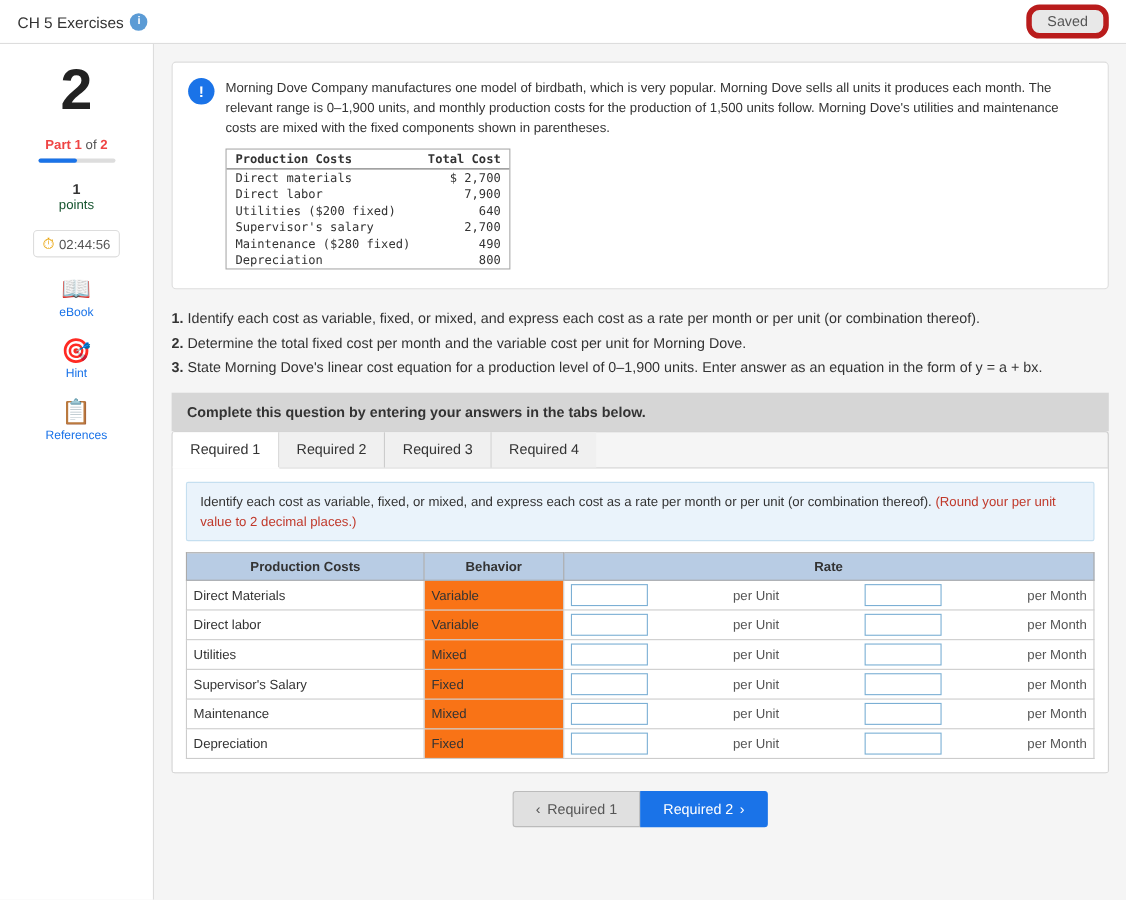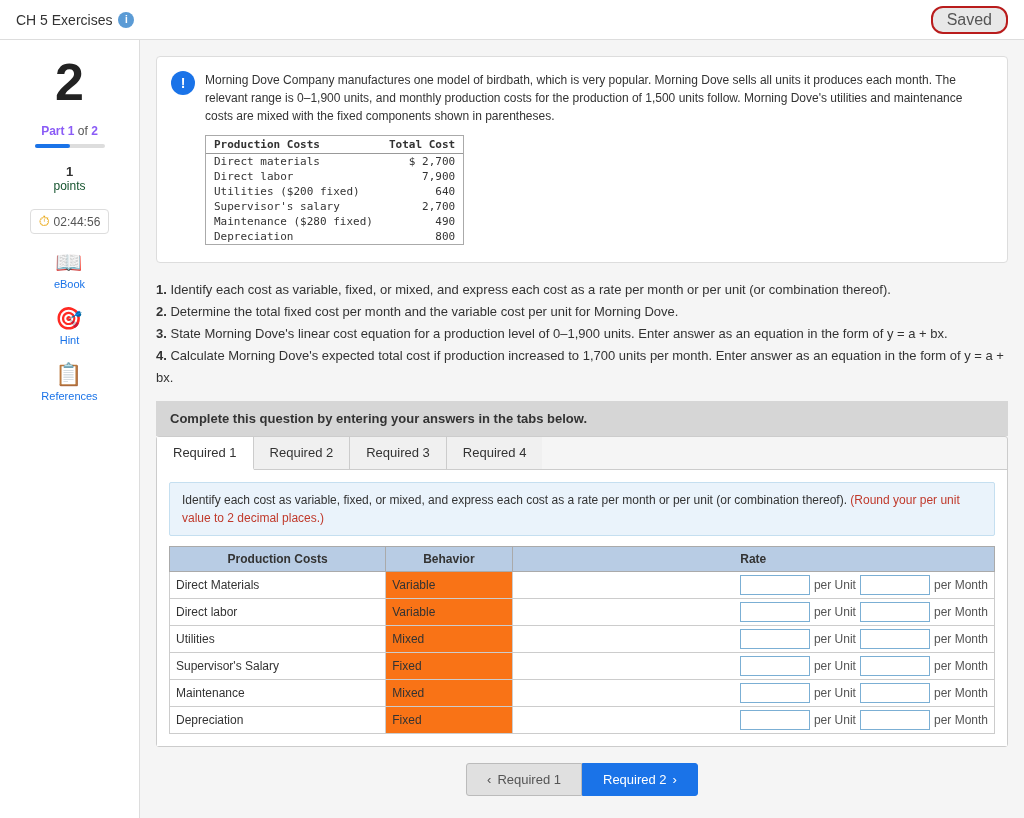--- a/index.html
+++ b/index.html
@@ -11,38 +11,38 @@
       background: #fff; border-bottom: 1px solid #ddd;
       padding: 10px 16px; height: 40px;
     }
     .header-title { font-size: 14px; color: #333; display: flex; align-items: center; gap: 6px; }
     .header-info-icon {
       width: 16px; height: 16px; border-radius: 50%; background: #5b9bd5;
       color: #fff; font-size: 10px; display: inline-flex; align-items: center; justify-content: center;
       font-weight: bold; cursor: pointer;
     }
     .saved-btn {
-      background: #e8e8e8; border: 2px solid #b91c1c; border-radius: 12px;
-      padding: 3px 14px; font-size: 16px; color: #555; cursor: pointer;
+      background: #e8e8e8; border: 5px solid #b91c1c; border-radius: 12px;
+      padding: 3px 14px; font-size: 13px; color: #555; cursor: pointer;
     }
 
     
     .main-layout { display: flex; height: calc(100vh - 40px); }
 
     
     .sidebar {
       width: 140px; background: #fff; border-right: 1px solid #ddd;
       display: flex; flex-direction: column; align-items: center;
       padding: 16px 8px; gap: 16px; flex-shrink: 0;
     }
     .problem-number {
       font-size: 52px; font-weight: bold; color: #222; line-height: 1;
     }
     .part-info { font-size: 12px; color: #555; text-align: center; }
-    .part-info span { color: #8b5cf6; font-weight: bold; }
+    .part-info span { color: #ef4444; font-weight: bold; }
     .progress-bar-container { width: 70px; height: 4px; background: #ddd; border-radius: 2px; margin-top: 2px; }
     .progress-bar { width: 50%; height: 100%; background: #1a73e8; border-radius: 2px; }
     .points-label { font-size: 12px; color: #14532d; text-align: center; }
     .points-num { font-size: 13px; font-weight: bold; }
     .timer-box {
       display: flex; align-items: center; gap: 4px;
       border: 1px solid #ddd; border-radius: 4px; padding: 3px 8px;
       font-size: 12px; color: #555;
     }
     .timer-icon { color: #e8a000; font-size: 14px; }
@@ -114,21 +114,21 @@
     }
     .answer-table td { border: 1px solid #ccc; padding: 3px 6px; }
     .answer-table td.behavior-cell { background: #f97316; }
     .answer-table input {
       width: 70px; border: 1px solid #7bafd4; padding: 2px 4px;
       font-size: 12px; background: #fff;
     }
     .answer-table .per-unit, .answer-table .per-month {
       text-align: center; color: #555; white-space: nowrap;
     }
-    .rate-col { display: flex; align-items: center; gap: 4px; justify-content: flex-end; }
+    .rate-col { display: flex; align-items: center; gap: 4px; justify-content: space-between; }
 
     
     .nav-buttons { display: flex; justify-content: center; gap: 0; margin-top: 8px; }
     .nav-btn-prev {
       background: #e0e0e0; border: 1px solid #bbb; padding: 8px 20px;
       font-size: 13px; cursor: pointer; border-radius: 3px 0 0 3px;
       display: flex; align-items: center; gap: 6px; color: #555;
     }
     .nav-btn-next {
       background: #1a73e8; border: 1px solid #1a73e8; padding: 8px 20px;
@@ -232,21 +232,20 @@
             </tbody>
           </table>
         </div>
       </div>
     </div>
 
     <div class="required-section">
       <div><strong>1.</strong> Identify each cost as variable, fixed, or mixed, and express each cost as a rate per month or per unit (or combination thereof).</div>
       <div><strong>2.</strong> Determine the total fixed cost per month and the variable cost per unit for Morning Dove.</div>
       <div><strong>3.</strong> State Morning Dove's linear cost equation for a production level of 0–1,900 units. Enter answer as an equation in the form of y = a + bx.</div>
-      <div><strong>4.</strong> Calculate Morning Dove's expected total cost if production increased to 1,700 units per month. Enter answer as an equation in the form of y = a + bx.</div>
     </div>
 
     <div class="complete-banner">Complete this question by entering your answers in the tabs below.</div>
 
     <div class="tabs-container">
       <div class="tabs-header">
         <div class="tab active">Required 1</div>
         <div class="tab">Required 2</div>
         <div class="tab">Required 3</div>
         <div class="tab">Required 4</div>

